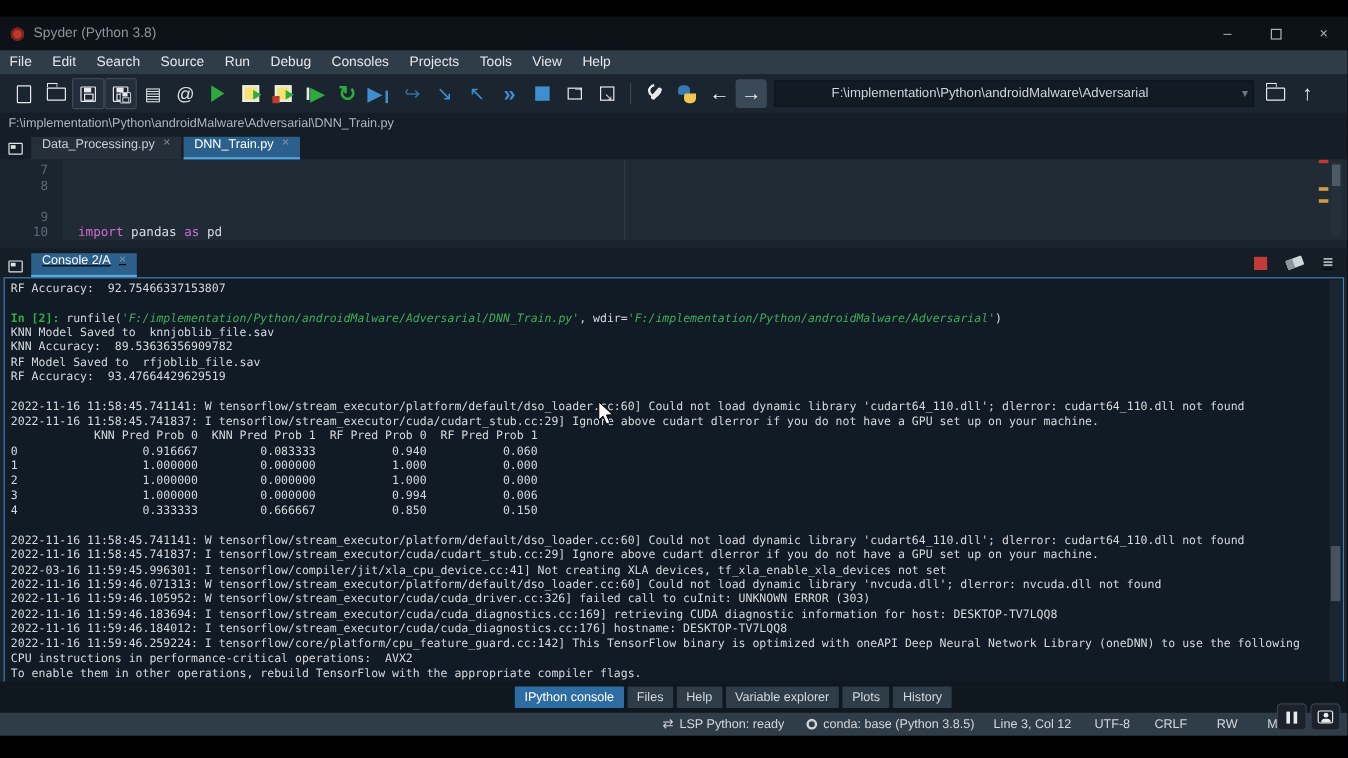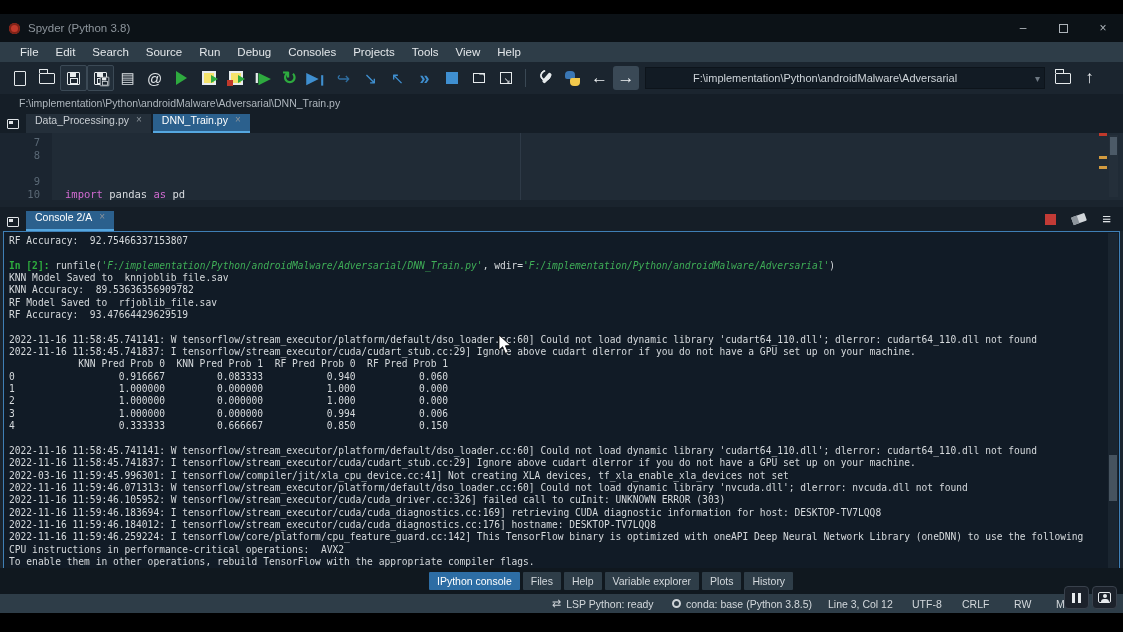--- a/index.html
+++ b/index.html
@@ -14,21 +14,21 @@
               display:flex; align-items:center; color:#8d959c; font-size:11.5px; }
   .spy-logo { width:11px; height:11px; border-radius:50%; background:#c0392b; margin:0 8px 0 9px;
               box-shadow:inset 0 0 0 2px #7e2318; }
   .wctrl { margin-left:auto; display:flex; height:100%; }
   .wbtn { width:40px; height:100%; display:flex; align-items:center; justify-content:center;
           color:#aeb4ba; font-size:12px; }
   .restore-box { width:9px; height:9px; border:1px solid #aeb4ba; }
 
   
   .menubar { position:absolute; left:0; top:28px; width:100%; height:20px; background:#2e3d48;
-             display:flex; align-items:center; gap:17px; padding-left:20px;
+             display:flex; align-items:center; gap:17px; padding-left:8px;
              color:#e3e7ea; font-size:11.5px; }
   .menubar span { cursor:default; }
 
   
   .toolbar { position:absolute; left:0; top:48px; width:100%; height:32px; background:#1b252f;
              display:flex; align-items:center; padding-left:6px; }
   .tbtn { width:27px; height:26px; display:flex; align-items:center; justify-content:center;
           color:#dfe3e6; font-size:15px; position:relative; flex:none; }
   .tbtn.framed { border:1px solid #3c4a56; border-radius:2px; background:#222e39; }
   .sep { width:1px; height:18px; background:#3a4854; margin:0 6px; flex:none; }
@@ -67,21 +67,21 @@
                        background:#f2c94c; border-radius:2px 0 4px 4px; }
   .arrow { font-size:17px; font-weight:bold; color:#eef1f3; }
   .fwd-box { background:#3a4956; border-radius:3px; width:26px; height:24px; }
   .pathbox { display:flex; align-items:center; width:400px; height:22px; background:#121b24;
              border:1px solid #0d141b; margin:0 4px 0 6px; color:#ced4d9; font-size:11px;padding-left:40px; }
   .pathbox .val { padding-left:7px; flex:1; white-space:nowrap; overflow:hidden; }
   .pathbox .caret { color:#6d7882; padding:0 4px; font-size:10px; }
 
   
   .crumb { position:absolute; left:0; top:80px; width:100%; height:18px; background:#151e27;
-           color:#aeb6bd; font-size:10.5px; display:flex; align-items:center; padding-left:19px; }
+           color:#aeb6bd; font-size:10.5px; display:flex; align-items:center; padding-left:7px; }
 
   
   .etabs { position:absolute; left:0; top:98px; width:100%; height:21px; background:#151e27;
            display:flex; align-items:flex-end; }
   .browse-btn { width:26px; height:19px; display:flex; align-items:center; justify-content:center; }
   .ico-browse { width:12px; height:10px; border:1.5px solid #dfe3e6; border-radius:1px; position:relative; background:#151e27; }
   .ico-browse::before { content:""; position:absolute; left:1px; top:1px; width:4px; height:3px; background:#dfe3e6; }
   .tab { height:19px; display:flex; gap:7px; padding:0 9px; font-size:10.5px;
          color:#c9ced3; background:#242f3a; margin-right:2px; }
   .tab .x { color:#8b939b; font-size:10px; }
@@ -97,21 +97,21 @@
   .kw { color:#d26bd2; }
   .colguide { position:absolute; left:520px; top:0; width:1px; height:100%; background:#2e3a47; }
   .escroll { position:absolute; right:5px; top:2px; width:9px; height:62px; background:#242f3a; }
   .escroll .thumb { position:absolute; left:1px; top:2px; width:7px; height:18px; background:#4c5a67; }
   .mark-red { position:absolute; right:16px; top:0px; width:8px; height:3px; background:#c0392b; }
   .mark-o1 { position:absolute; right:16px; top:23px; width:8px; height:3px; background:#d19a3f; }
   .mark-o2 { position:absolute; right:16px; top:33px; width:8px; height:3px; background:#d19a3f; }
 
   
   .ctabs { position:absolute; left:0; top:193px; width:100%; height:24px; background:#151e27;
-           display:flex; align-items:flex-end; }
+           display:flex; align-items:flex-end;text-decoration:underline; }
   .ctabs .tab { height:20px; }
   .ctab-right { margin-left:auto; display:flex; align-items:center; gap:16px; padding-right:12px; height:100%; }
   .ico-redsq { width:11px; height:11px; background:#c23b36; }
   .ico-eraser { width:14px; height:8px; background:#d0d5d9; transform:rotate(-20deg); border-radius:1px; position:relative; }
   .ico-eraser::before { content:""; position:absolute; left:0; top:0; width:6px; height:8px; background:#8d959c; }
   .ico-menu { color:#dfe3e6; font-size:15px; line-height:10px; }
 
   
   .console { position:absolute; left:3px; top:217px; width:1117px; height:349px; background:#111b26;
              border:1px solid #3f7fb5; overflow:hidden; }

